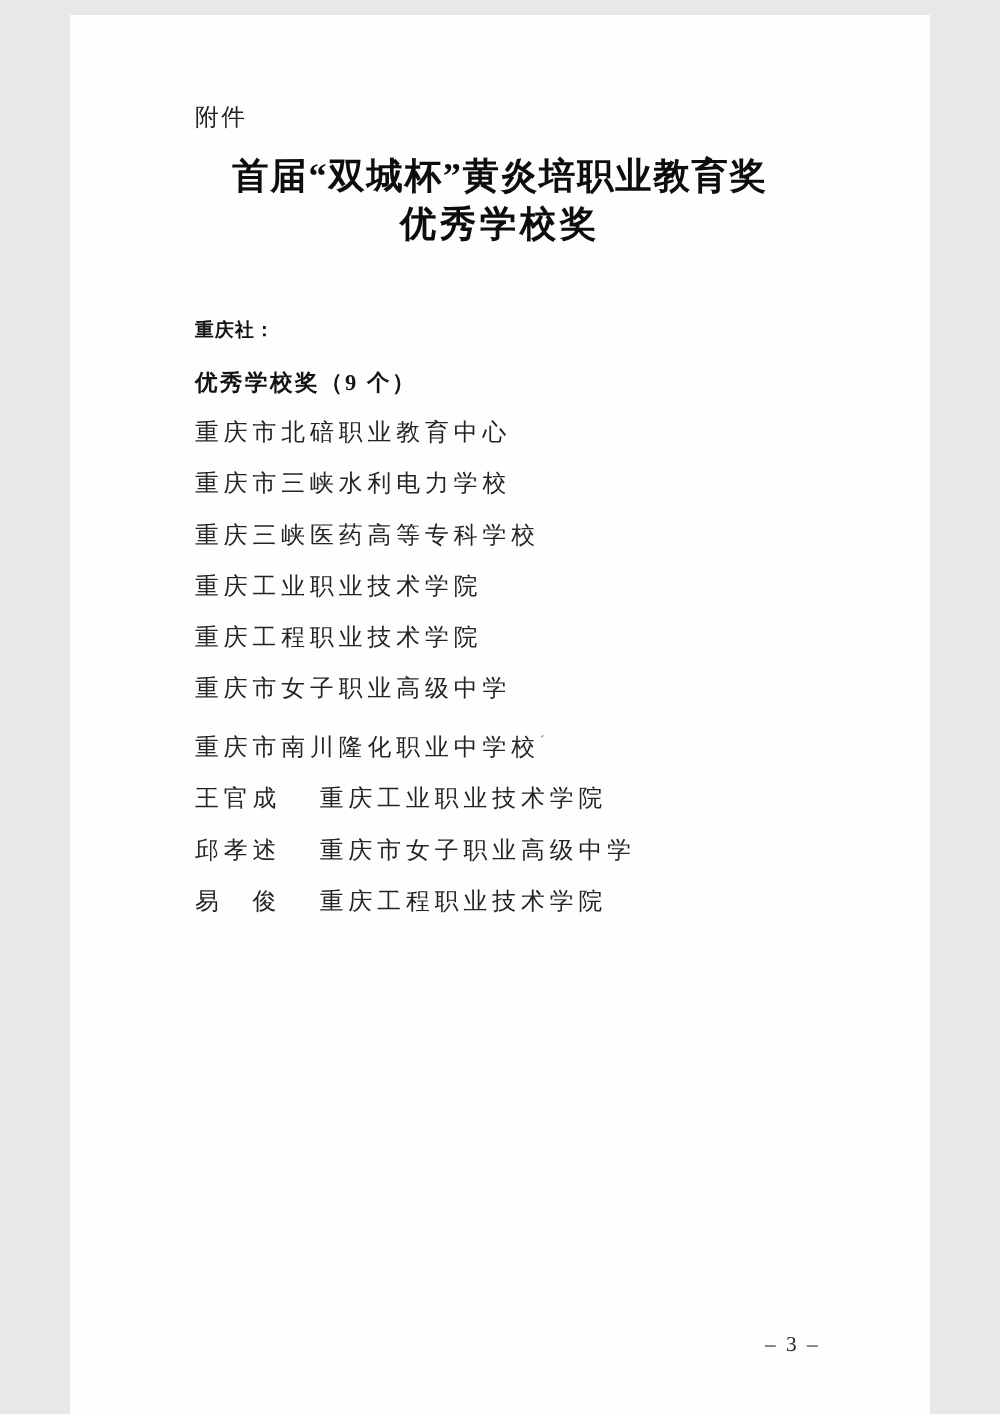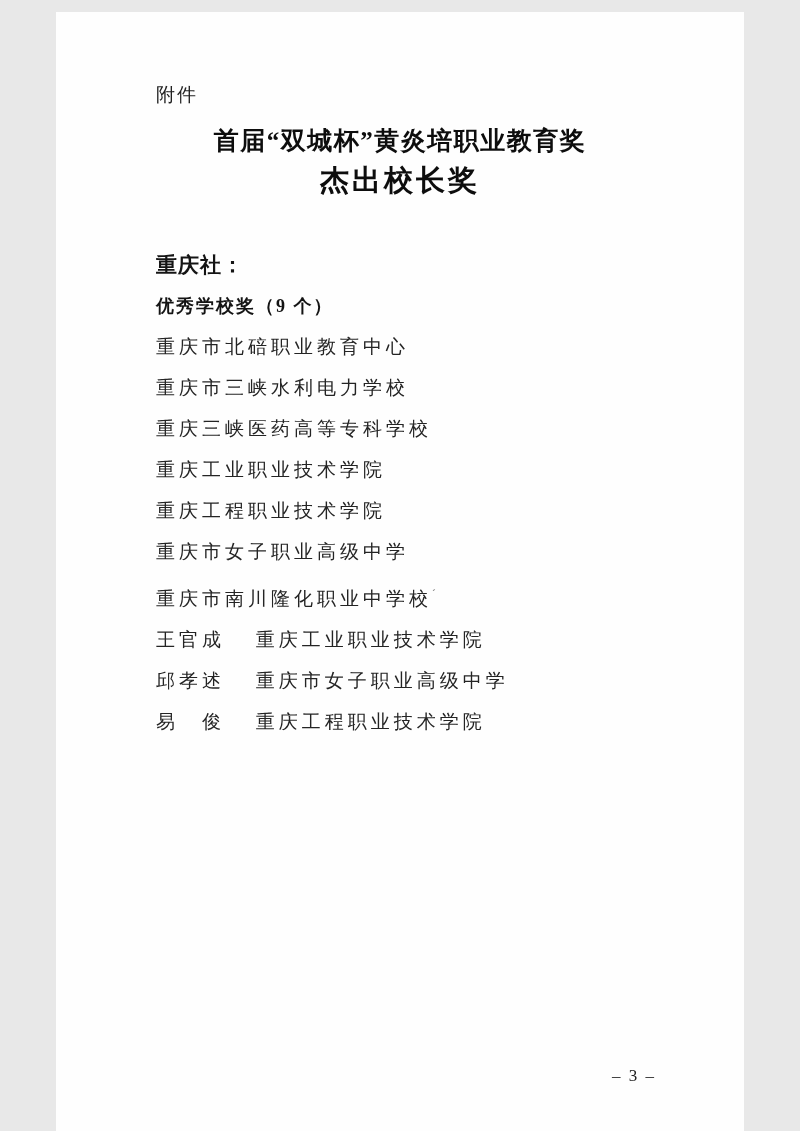--- a/index.html
+++ b/index.html
@@ -24,36 +24,36 @@
     font-size: 19px;
     line-height: 22px;
     letter-spacing: 2px;
     color: #222;
   }
   .title-block {
     text-align: center;
     margin-top: 16px;
   }
   .title-line1 {
-    font-size: 25px;
+    font-size: 29px;
     font-weight: 700;
     line-height: 38px;
     letter-spacing: 1.5px;
     color: #0d0d0d;
   }
   .title-line2 {
     font-size: 29px;
     font-weight: 700;
     line-height: 40px;
     letter-spacing: 3px;
     color: #0d0d0d;
   }
   .region-heading {
     margin: 52px 0 0 100px;
-    font-size: 21px;
+    font-size: 15px;
     font-weight: 700;
     line-height: 26px;
     letter-spacing: 1px;
     color: #141414;
   }
   .award-heading {
     margin: 15px 0 0 100px;
     font-size: 18px;
     font-weight: 700;
     line-height: 26px;
@@ -92,21 +92,21 @@
 </style>
 </head>
 <body>
 
 <div class="page">
 
   <div class="attachment">附件</div>
 
   <div class="title-block">
     <div class="title-line1">首届“双城杯”黄炎培职业教育奖</div>
-    <div class="title-line2">杰出校长奖</div>
+    <div class="title-line2">优秀学校奖</div>
   </div>
 
   <div class="region-heading">重庆社：</div>
 
   <div class="award-heading">优秀学校奖（9 个）</div>
 
   <div class="doc-line">重庆市北碚职业教育中心</div>
   <div class="doc-line">重庆市三峡水利电力学校</div>
   <div class="doc-line">重庆三峡医药高等专科学校</div>
   <div class="doc-line">重庆工业职业技术学院</div>

